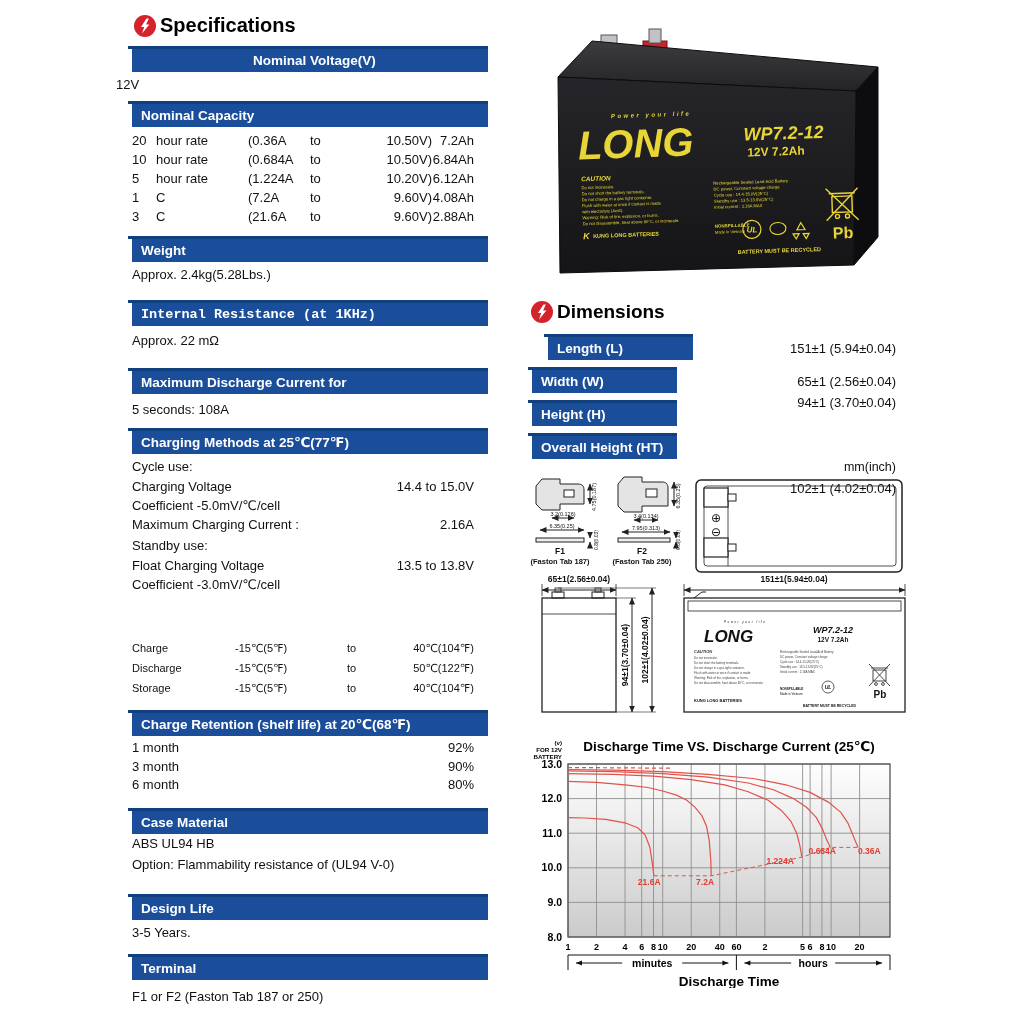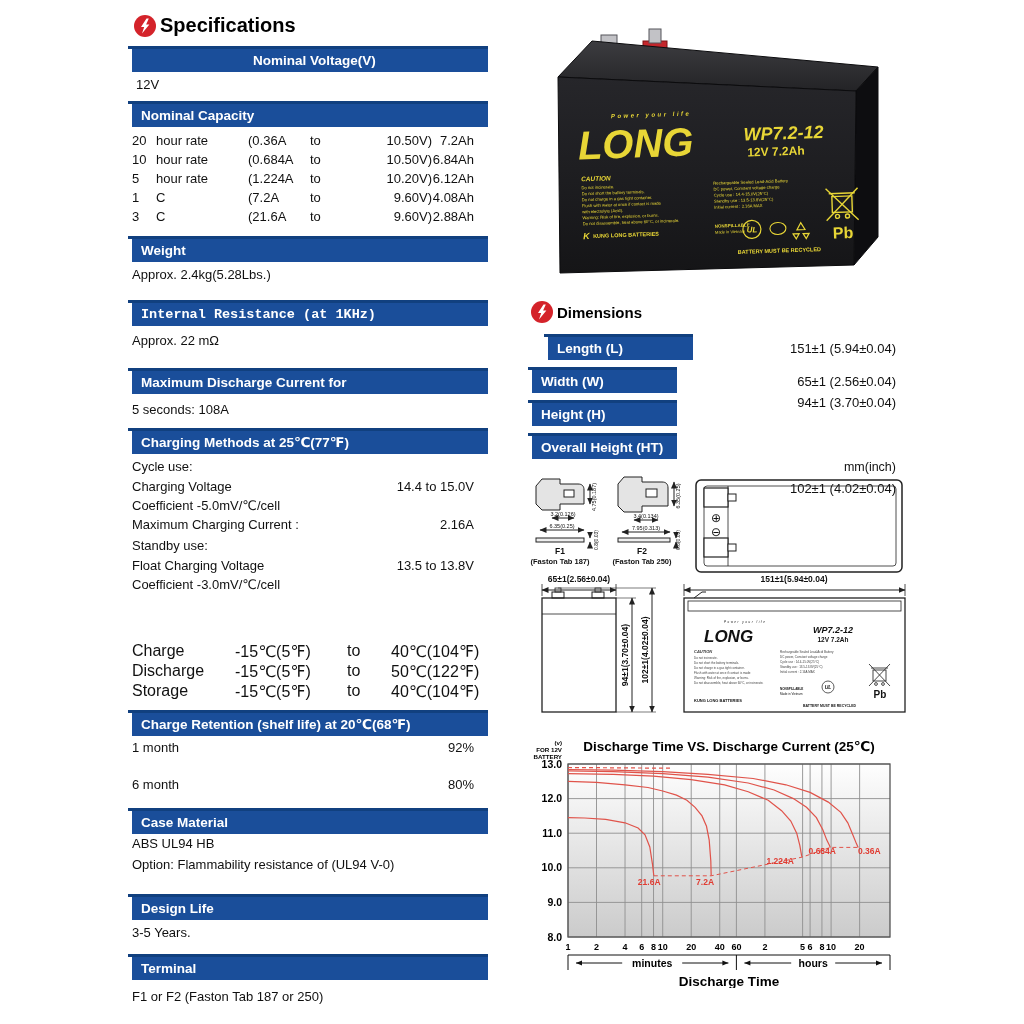--- a/index.html
+++ b/index.html
@@ -13,41 +13,41 @@
        height:23px;line-height:23px;padding-left:13px;border-top:3px solid #11407f;}
   .bar::before{content:"";position:absolute;left:0;top:0;bottom:0;width:4px;background:#fff;}
   .lbar{width:347px;}
   .dbar{width:136px;}
   .v{position:absolute;font-size:13px;color:#101010;}
   .caprow{position:absolute;left:132px;width:342px;display:grid;
           grid-template-columns:24px 92px 62px 32px 90px 1fr;font-size:13px;}
   .caprow .r{text-align:right;}
   .chrow{position:absolute;left:132px;width:342px;display:flex;justify-content:space-between;font-size:13px;}
   .otrow{position:absolute;left:132px;width:342px;display:grid;
-         grid-template-columns:103px 112px 44px 1fr;font-size:16px;}
+         grid-template-columns:103px 112px 44px 1fr;font-size:11px;}
   .otrow .r{text-align:right;}
   .dimval{position:absolute;right:128px;font-size:13px;text-align:right;}
   svg text{font-family:"Liberation Sans","DejaVu Sans",sans-serif;}
 </style>
 </head>
 <body>
 
 <div id="page">
 
   <div class="abs sec-title" style="left:134px;top:14px;">
     <span class="bolt">
       <svg width="22" height="22" viewBox="0 0 22 22">
           <path d="M12.5 3.5 L7 12 h3.2 L8 18.5 L15.4 9.6 h-3.3 L14.8 3.5 Z" fill="#fff"></path>
         </svg>
     </span>
     <span>Specifications</span>
   </div>
 
   <div class="bar lbar" style="left:128px;top:46px;text-align:center;">Nominal Voltage(V)</div>
-  <div class="v" style="left:136px;top:77px;">12V</div>
+  <div class="v" style="left:116px;top:77px;">12V</div>
 
   <div class="bar lbar" style="left:128px;top:101px;">Nominal Capacity</div>
   <div class="caprow" style="top:133px;">
     <span>20</span>
       <span>hour rate</span>
       <span>(0.36A</span>
       <span>to</span>
       <span class="r">10.50V)</span>
       <span class="r">7.2Ah</span>
   </div>
@@ -139,20 +139,24 @@
       <span>Storage</span>
       <span>-15℃(5℉)</span>
       <span>to</span>
       <span class="r">40℃(104℉)</span>
     </div>
 
   <div class="bar lbar" style="left:128px;top:710px;">Charge Retention (shelf life) at 20℃(68℉)</div>
   <div class="chrow" style="top:740px;">
       <span>1 month</span>
       <span>92%</span>
+    </div>
+  <div class="chrow" style="top:759px;">
+      <span>3 month</span>
+      <span>90%</span>
     </div>
   <div class="chrow" style="top:777px;">
       <span>6 month</span>
       <span>80%</span>
     </div>
 
   <div class="bar lbar" style="left:128px;top:808px;">Case Material</div>
   <div class="v" style="left:132px;top:836px;">ABS UL94 HB</div>
   <div class="v" style="left:132px;top:857px;">Option: Flammability resistance of (UL94 V-0)</div>
 
@@ -223,21 +227,21 @@
         <line x1="280" y1="168" x2="312" y2="200"></line>
           <line x1="312" y1="168" x2="280" y2="200"></line>
       </g>
       <text x="296" y="218" font-size="16" font-weight="bold" text-anchor="middle">Pb</text>
       <text x="168" y="203" font-size="4.5" font-weight="bold">NONSPILLABLE</text>
       <text x="168" y="209" font-size="4">Made in Vietnam</text>
       <text x="190" y="230" font-size="5.5" font-weight="bold">BATTERY MUST BE RECYCLED</text>
     </g>
   </svg>
 
-  <div class="abs sec-title" style="left:531px;top:301px;font-size:15px;">
+  <div class="abs sec-title" style="left:531px;top:301px;font-size:19px;">
     <span class="bolt">
       <svg width="22" height="22" viewBox="0 0 22 22">
           <path d="M12.5 3.5 L7 12 h3.2 L8 18.5 L15.4 9.6 h-3.3 L14.8 3.5 Z" fill="#fff"></path>
         </svg>
     </span>
     <span>Dimensions</span>
   </div>
 
   <div class="bar dbar" style="left:544px;top:334px;">Length (L)</div>
   <div class="dimval" style="top:341px;">151±1 (5.94±0.04)</div>

